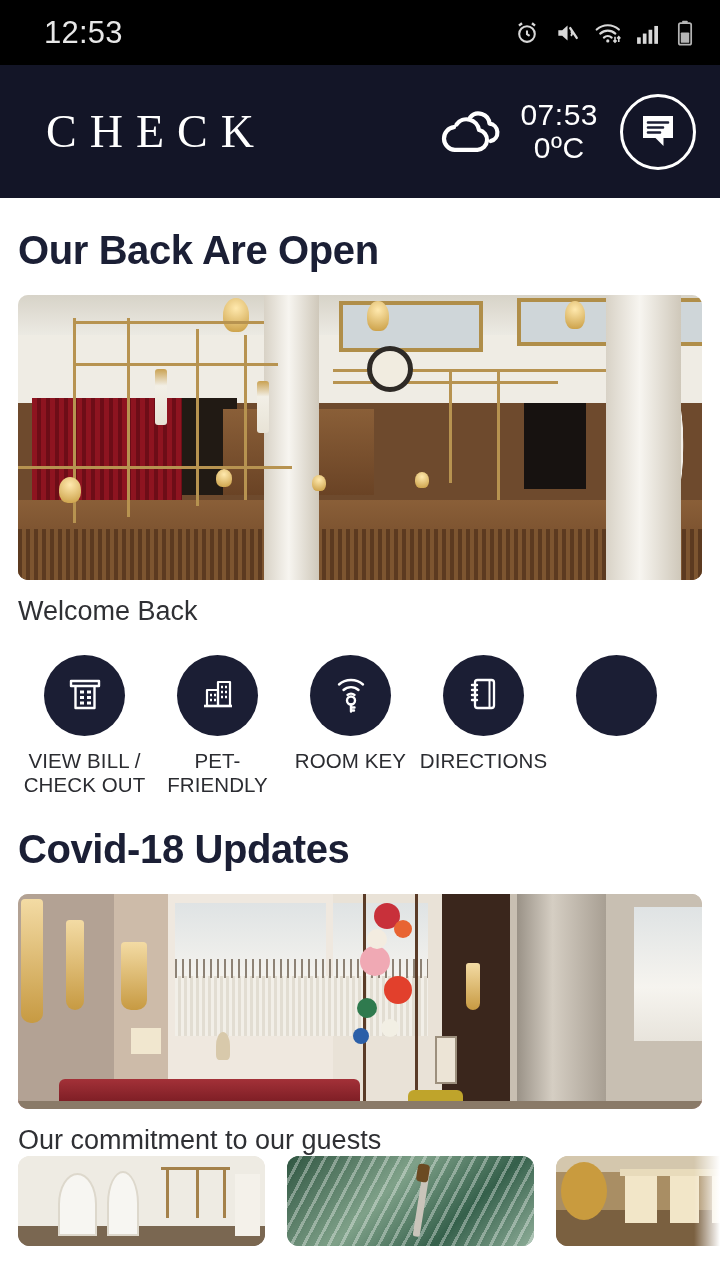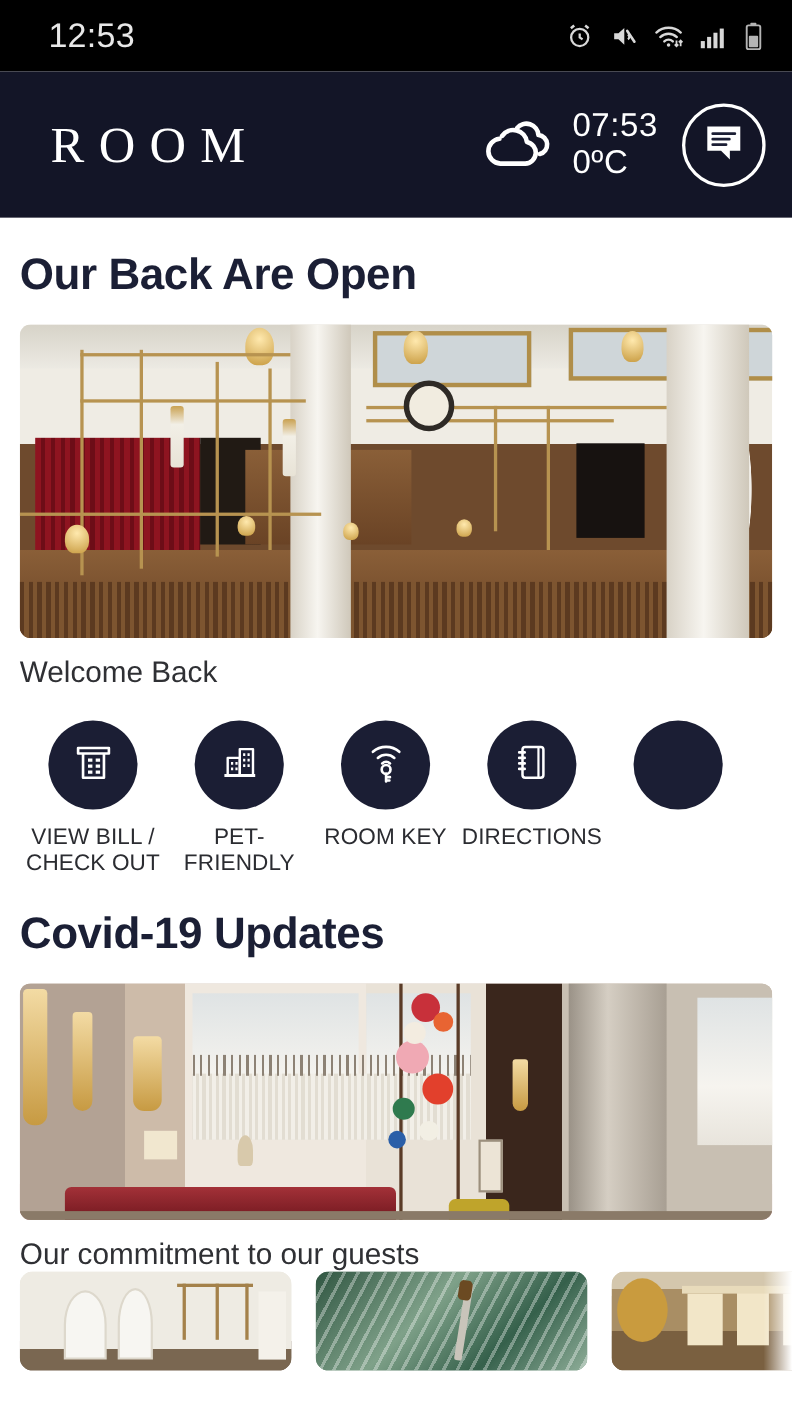--- a/index.html
+++ b/index.html
@@ -30,21 +30,21 @@
     color:#fff; font-family:"Liberation Serif", serif;
     font-size:46px; letter-spacing:13px; font-weight:400;
     white-space:nowrap;
   }
   .appbar-right{
     margin-left:auto; display:flex; align-items:center; gap:22px;
   }
   .weather{ display:flex; align-items:center; gap:12px; }
   .weather-text{
     color:#fff; font-size:30px; line-height:1.07;
-    font-weight:400; letter-spacing:.5px;
+    text-align:center; font-weight:400; letter-spacing:.5px;
   }
   .chat-btn{
     width:76px; height:76px; border:3px solid #fff; border-radius:50%;
     display:flex; align-items:center; justify-content:center;
     flex:0 0 auto;
   }
 
   
   .content{ width:100%; background:#fff; }
   .section-title{
@@ -215,21 +215,21 @@
       <svg width="18" height="26" viewBox="0 0 14 24">
         <rect x="4.4" y="0.6" width="5" height="2.2" rx="0.6" fill="#b4b4b4"></rect>
         <rect x="1.3" y="2.8" width="11.4" height="20" rx="1.6" fill="none" stroke="#b4b4b4" stroke-width="1.6"></rect>
         <rect x="3.1" y="11.5" width="7.8" height="9.6" rx="0.8" fill="#b4b4b4"></rect>
       </svg>
     </span>
   </div>
 </div>
 
 <div class="appbar">
-  <div class="brand">ROOM</div>
+  <div class="brand">CHECK</div>
   <div class="appbar-right">
     <div class="weather">
       <span>
         <svg width="72" height="58" viewBox="0 0 72 58" fill="none" stroke="#fff" stroke-width="4.2" stroke-linejoin="round" stroke-linecap="round">
           <path d="M34 16.5a11 11 0 0 1 19.5 6.2 8.8 8.8 0 0 1 1.2 17.3"></path>
           <path d="M20.5 23.5A12.5 12.5 0 0 1 43 29a10 10 0 0 1-1.5 19.8H18.8A11.4 11.4 0 0 1 18 26.1"></path>
         </svg>
       </span>
       <div class="weather-text">
         <div>07:53</div>
@@ -364,21 +364,21 @@
       <div class="action">
         <div class="action-circle">
           
         </div>
 
       </div>
 
     </div>
   </div>
 
-  <div class="section-title">Covid-19 Updates</div>
+  <div class="section-title">Covid-18 Updates</div>
   <div class="hero" style="height:215px">
     <div class="img-lounge">
 
       <div style="position:absolute;left:0;top:0;width:100%;height:100%;background:linear-gradient(90deg,#b3a294 0 14%,#cdbba9 14% 22%,#efe8df 22% 46%,#e9e2d7 46% 62%,#3a261c 62% 72%,#c8bfb2 72% 100%);"></div>
 
       <div class="lng-win" style="left:23%;top:4%;width:22%;height:62%;"></div>
       <div class="lng-win" style="left:46%;top:4%;width:14%;height:62%;"></div>
       <div style="position:absolute;left:23%;top:38%;width:37%;height:28%;background:repeating-linear-gradient(90deg,#f2efe8 0 3px,#e2ddd2 3px 6px);"></div>
 
       <div style="position:absolute;left:23%;top:30%;width:37%;height:9%;background:repeating-linear-gradient(90deg,#8d8275 0 2px,transparent 2px 7px);"></div>

